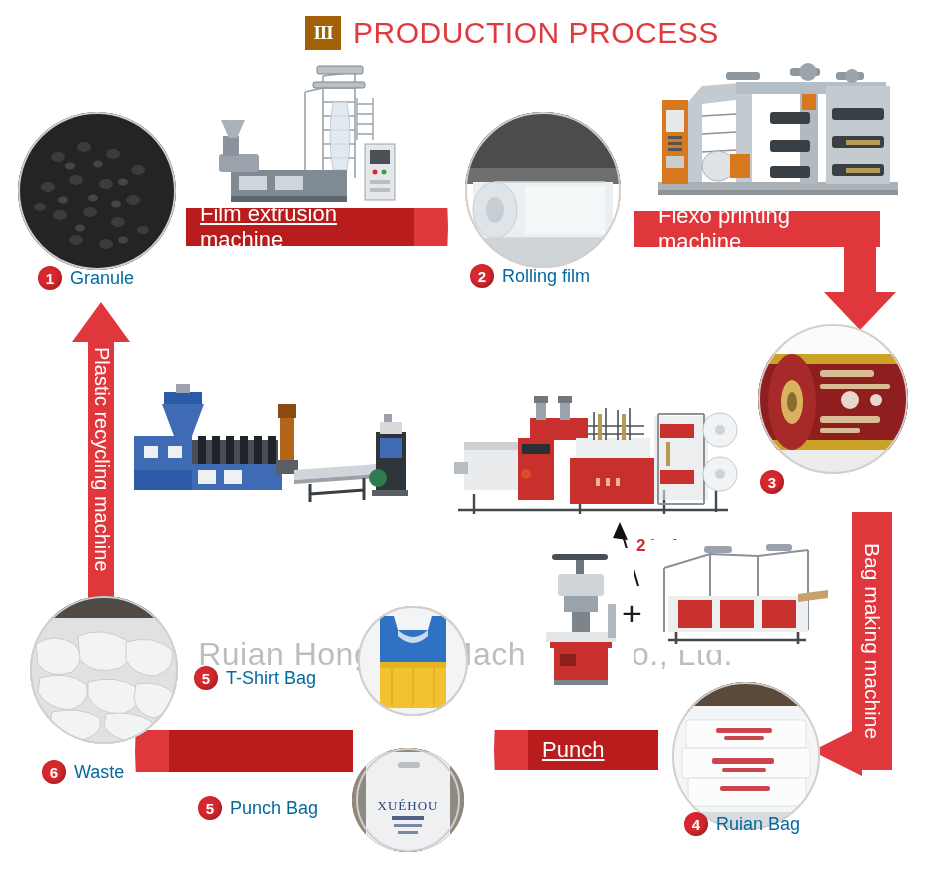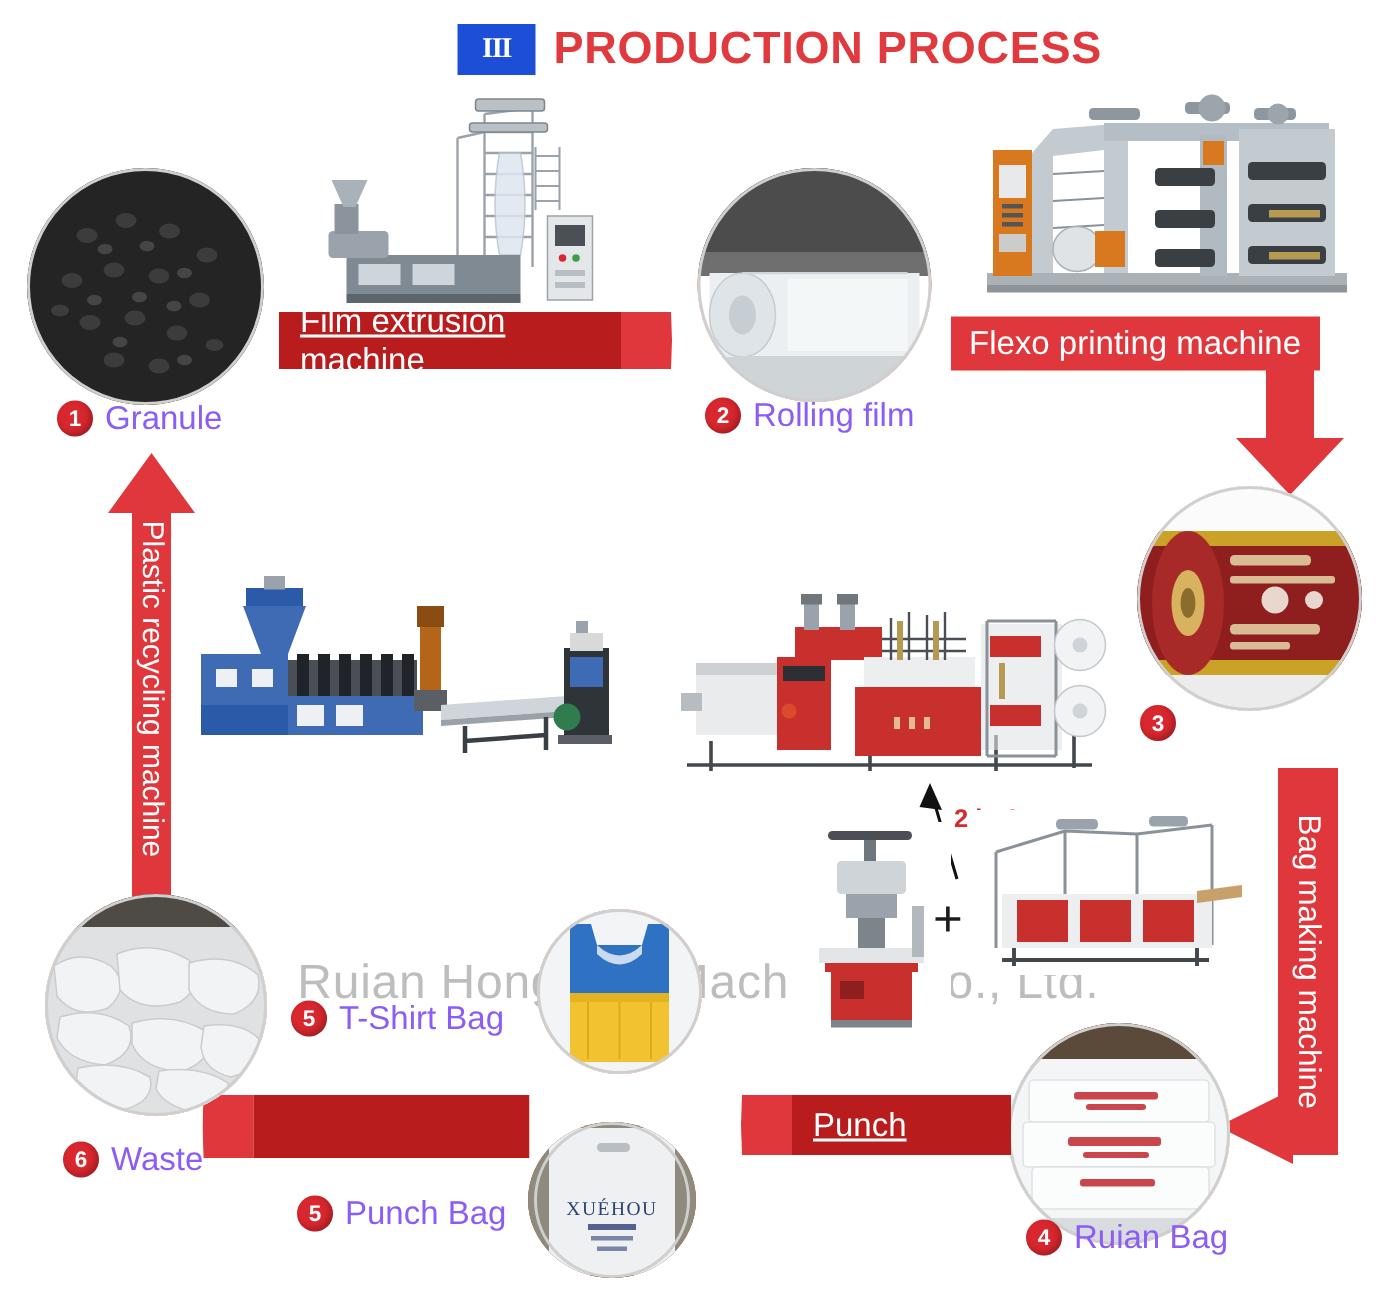--- a/index.html
+++ b/index.html
@@ -8,47 +8,47 @@
     background: #ffffff;
     font-family: "Liberation Sans", sans-serif;
     position: relative;
     overflow: hidden;
   }
   #stage { position: absolute; inset: 0; }
 
   
   .title-row { position: absolute; left: 305px; top: 16px; display: flex; align-items: center; gap: 12px; }
   .title-badge {
-    width: 52px; height: 34px; background: #1d4ed8; color: #fff;
+    width: 36px; height: 34px; background: #a16207; color: #fff;
     display: flex; align-items: center; justify-content: center;
     font-weight: bold; font-size: 19px; letter-spacing: -1px;
     font-family: "Liberation Serif", serif;
   }
   .title-text {
-    font-size: 30px; font-weight: bold; color: #e03a3f;
+    font-size: 30px; font-weight: normal; color: #e03a3f;
     letter-spacing: 0.5px; font-family: "Liberation Sans", sans-serif;
   }
 
   
   .photo {
     position: absolute; border-radius: 50%; overflow: hidden;
     background: #c2410c;
   }
   .photo-inner { position: absolute; inset: 0; }
 
   
   .nlabel { position: absolute; display: flex; align-items: center; gap: 8px; white-space: nowrap; }
   .num {
     width: 24px; height: 24px; border-radius: 50%;
     background: #d8272e; color: #fff; font-size: 15px; font-weight: bold;
     display: flex; align-items: center; justify-content: center;
     box-shadow: inset -2px -2px 4px rgba(0,0,0,.25);
     flex: 0 0 auto;
   }
-  .ntext { font-size: 22px; color: #8b5cf6; }
+  .ntext { font-size: 18px; color: #0369a1; }
 
   
   .arrow-r, .arrow-l {
     position: absolute; display: flex; align-items: center;
     color: #fff; font-size: 22px;
   }
   .arrow-r .shaft, .arrow-l .shaft {
     background: #b91c1c; height: 100%; display: flex; align-items: center;
     padding: 0 14px;
     text-decoration: underline;
@@ -252,21 +252,21 @@
       <g stroke="#8a9299" stroke-width="1.3" fill="none">
         <path d="M62 60 L96 58 M62 78 L96 76 M62 96 L96 94"></path>
       </g>
 
       <ellipse cx="78" cy="110" rx="16" ry="15" fill="#dfe3e6" stroke="#aab2b8"></ellipse>
       <rect x="90" y="98" width="20" height="24" fill="#d9791f"></rect>
     </svg>
   </div>
 
   <div style="position:absolute; left:634px; top:211px; width:246px; height:36px; background:#e0373c;
-              display:flex; align-items:center; padding:0 12px; color:#fff; font-size:22px;">
+              display:flex; align-items:center; padding:0 24px; color:#fff; font-size:22px;">
     <span>Flexo printing machine</span>
   </div>
   <svg style="position:absolute; left:820px; top:240px;" width="80" height="92">
     <path d="M24 0 L56 0 L56 52 L76 52 L40 90 L4 52 L24 52 Z" fill="#e0373c"></path>
   </svg>
 
   <div class="photo" style="left:758px; top:324px; width:150px; height:150px;">
     <svg class="photo-inner" viewBox="0 0 150 150" preserveAspectRatio="none">
       <rect width="150" height="150" fill="#f6f6f6"></rect>
       <rect x="0" y="30" width="150" height="96" fill="#8f1f1f"></rect>
@@ -493,21 +493,21 @@
       </g>
       <rect y="130" width="148" height="18" fill="#d9dcde"></rect>
       <circle cx="74" cy="74" r="73" fill="none" stroke="#cfcfcf" stroke-width="2"></circle>
     </svg>
   </div>
   <div class="nlabel" style="left:684px; top:812px;">
     <span class="num">4</span>
     <span class="ntext">Ruian Bag</span>
   </div>
 
-  <div class="arrow-l" style="left:494px; top:730px; width:180px; height:40px; overflow:hidden;">
+  <div class="arrow-l" style="left:494px; top:730px; width:164px; height:40px; overflow:hidden;">
     <div class="head"></div>
     <div class="shaft" style="width:146px;">
       <span>Punch</span>
     </div>
   </div>
 
   <div class="photo" style="left:352px; top:748px; width:112px; height:104px;">
     <svg class="photo-inner" viewBox="0 0 112 104" preserveAspectRatio="none">
       <rect width="112" height="104" fill="#8f8a7e"></rect>
       <rect x="14" y="4" width="84" height="98" fill="#eef0f1"></rect>

